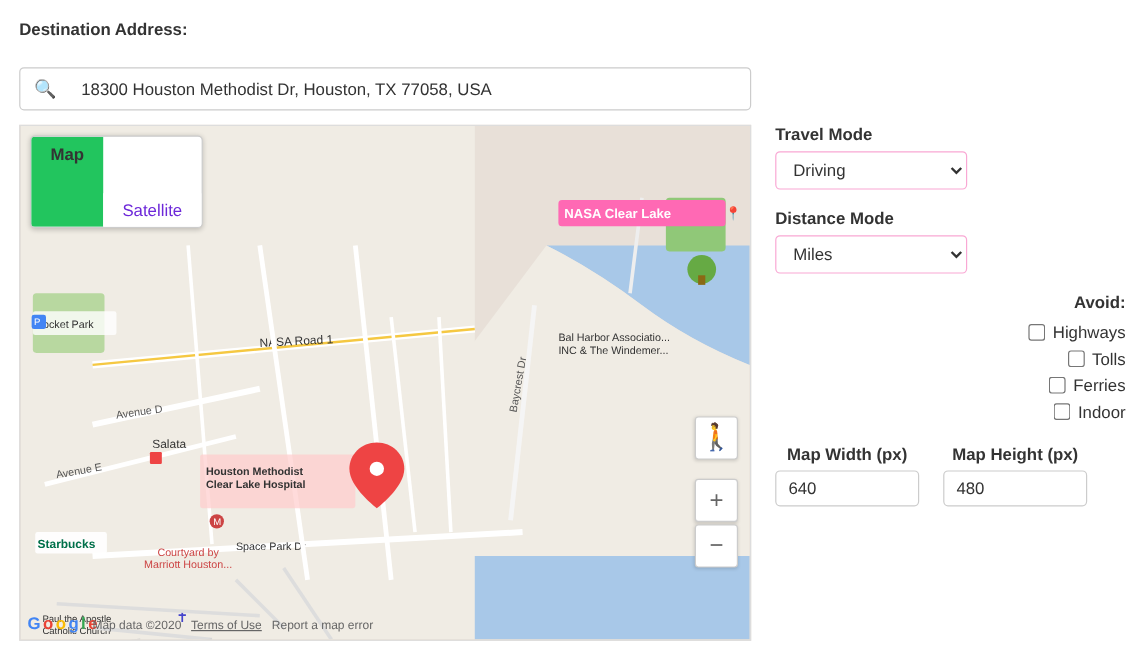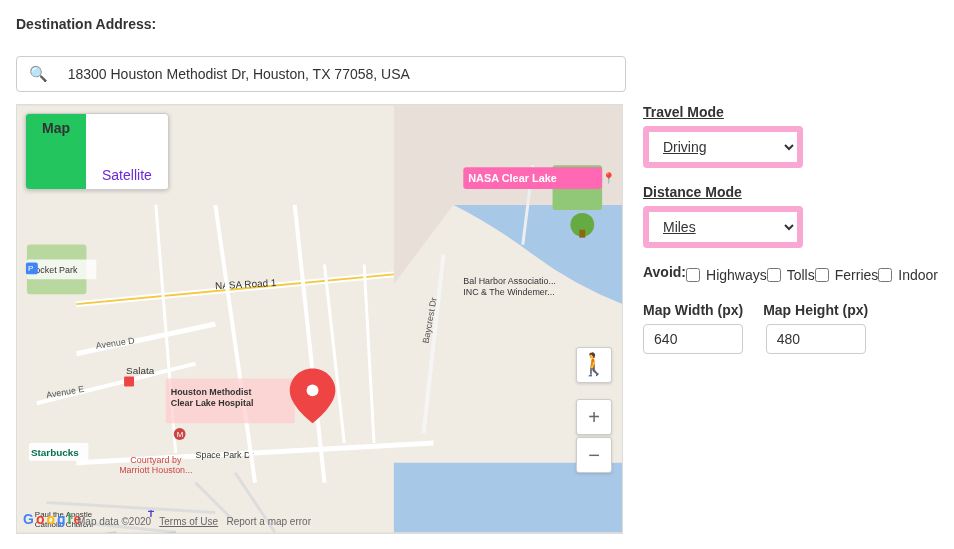--- a/index.html
+++ b/index.html
@@ -175,42 +175,42 @@
       flex: 1;
       display: flex;
       flex-direction: column;
       gap: 16px;
       padding-top: 0;
     }
     .field-group {
       display: flex;
       flex-direction: column;
       gap: 6px;
-      text-decoration: underline;
     }
     .field-label {
       font-weight: bold;
       font-size: 14px;
       color: #333;
     }
     .field-select {
       width: 160px;
       padding: 6px 10px;
-      border: 6px solid #f9a8d4;
+      border: 1px solid #f9a8d4;
       border-radius: 4px;
       font-size: 14px;
       color: #333;
       background: #fff;
       cursor: pointer;
       appearance: auto;
     }
     .avoid-section {
       display: flex;
-      flex-direction: row;
+      flex-direction: column;
       gap: 0;
+      align-items: flex-end;
     }
     .avoid-label {
       font-weight: bold;
       font-size: 14px;
       color: #333;
       margin-bottom: 6px;
     }
     .checkbox-row {
       display: flex;
       align-items: center;
@@ -236,21 +236,21 @@
       flex-direction: column;
       gap: 6px;
       align-items: center;
     }
     .dim-label {
       font-weight: bold;
       font-size: 14px;
       color: #333;
     }
     .dim-input {
-      width: 100px;
+      width: 120px;
       padding: 6px 10px;
       border: 1px solid #ccc;
       border-radius: 4px;
       font-size: 14px;
       color: #333;
     }
   </style>
 </head>
 <body>
 

